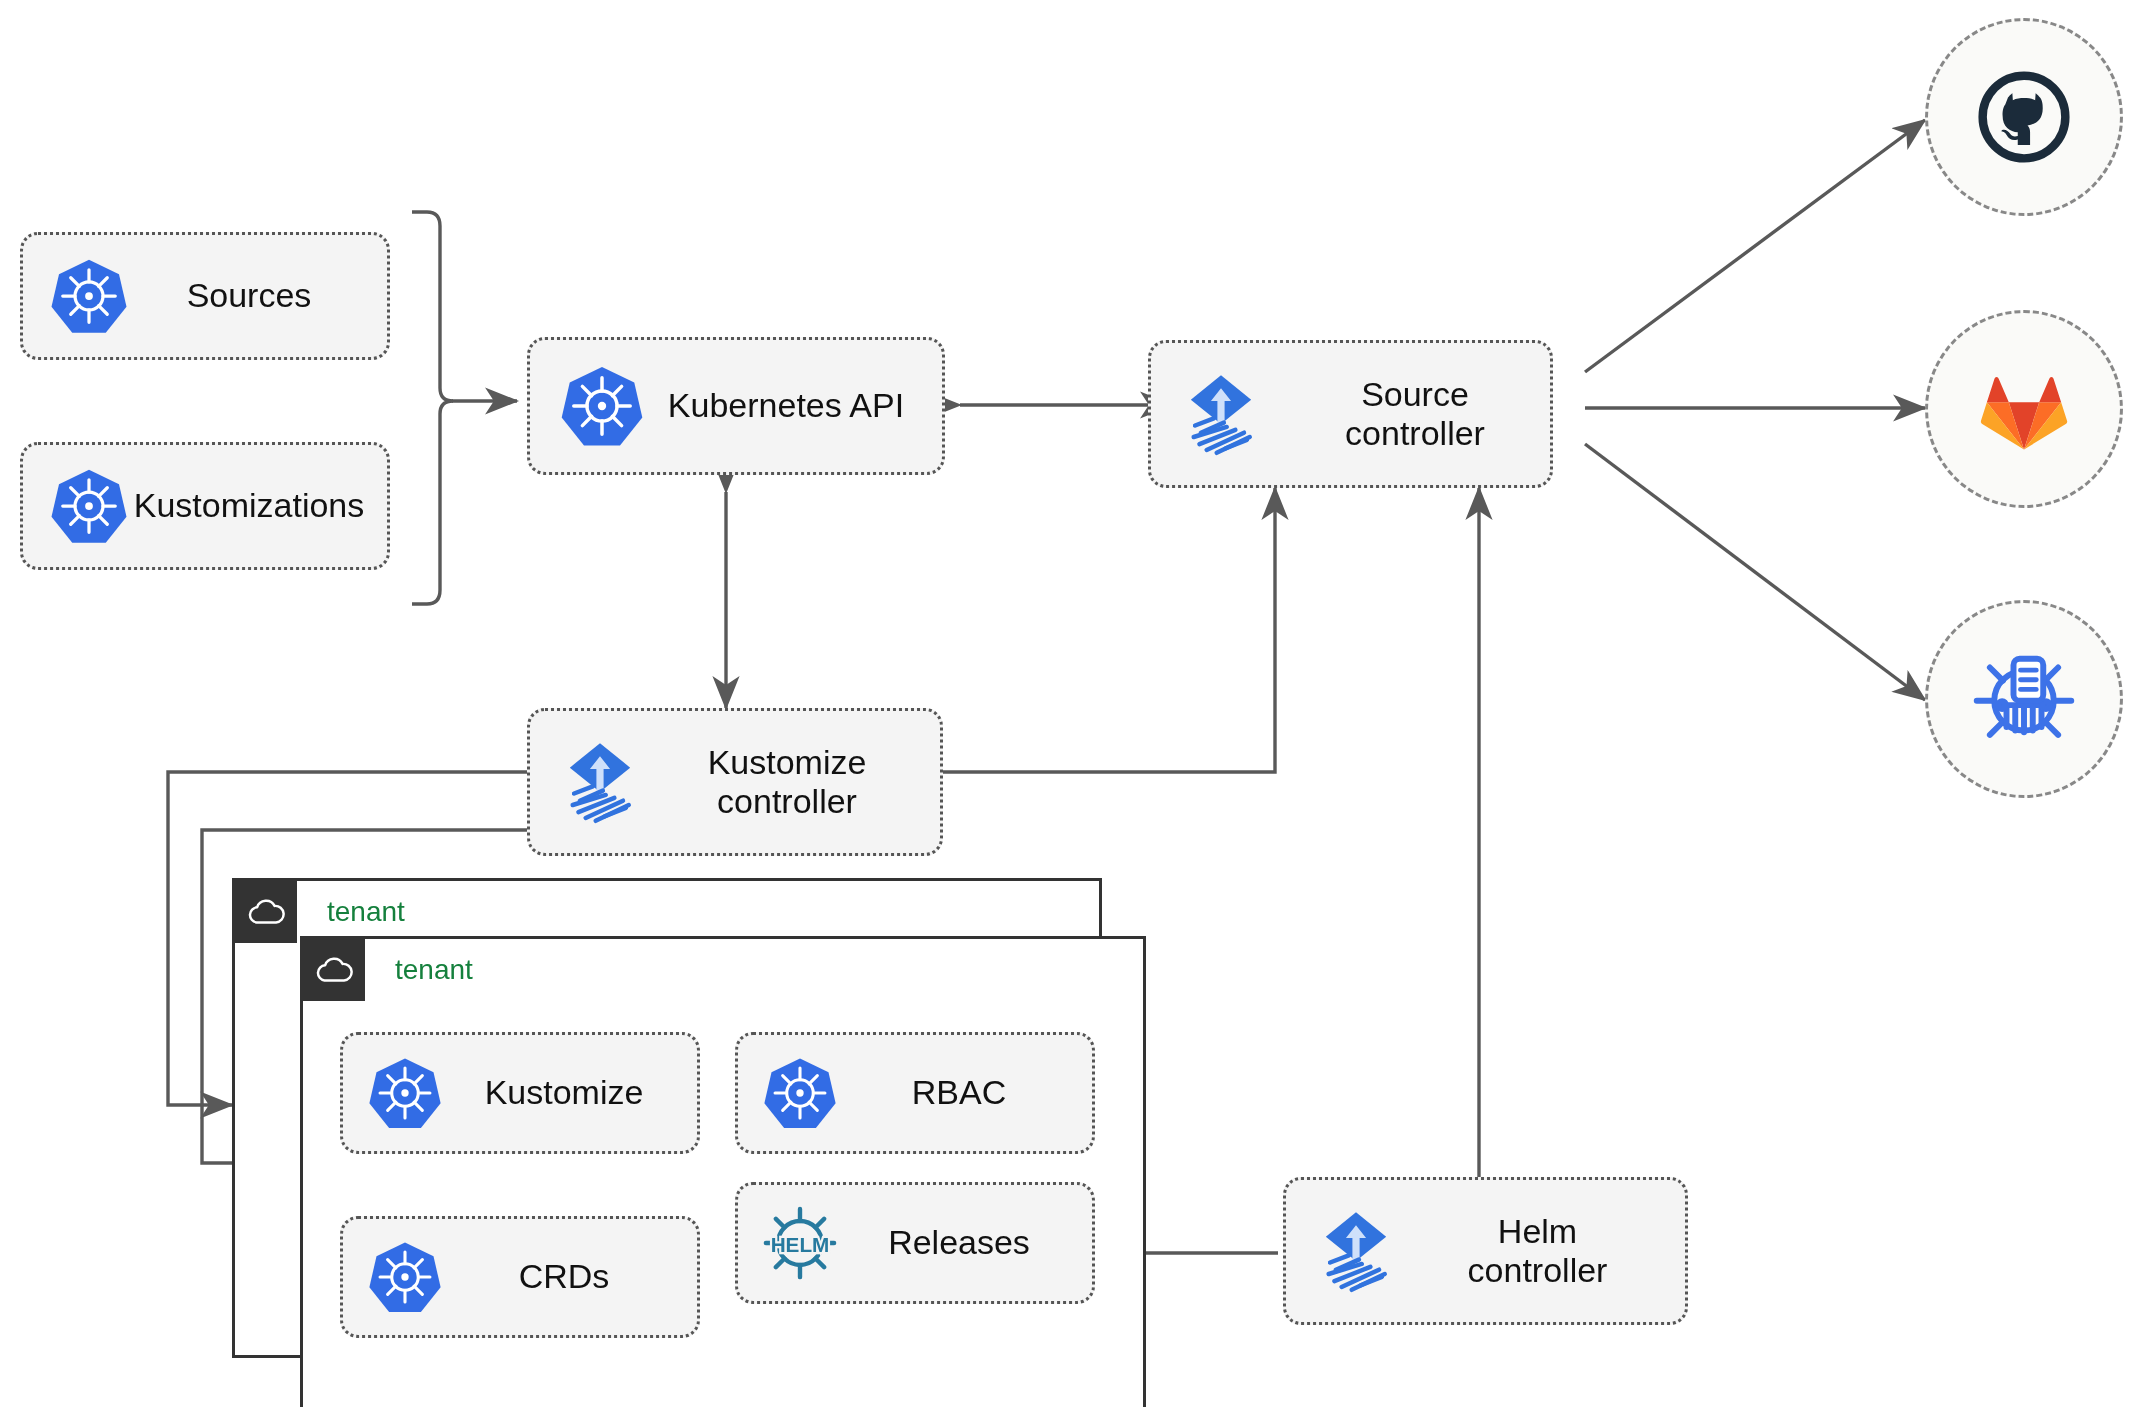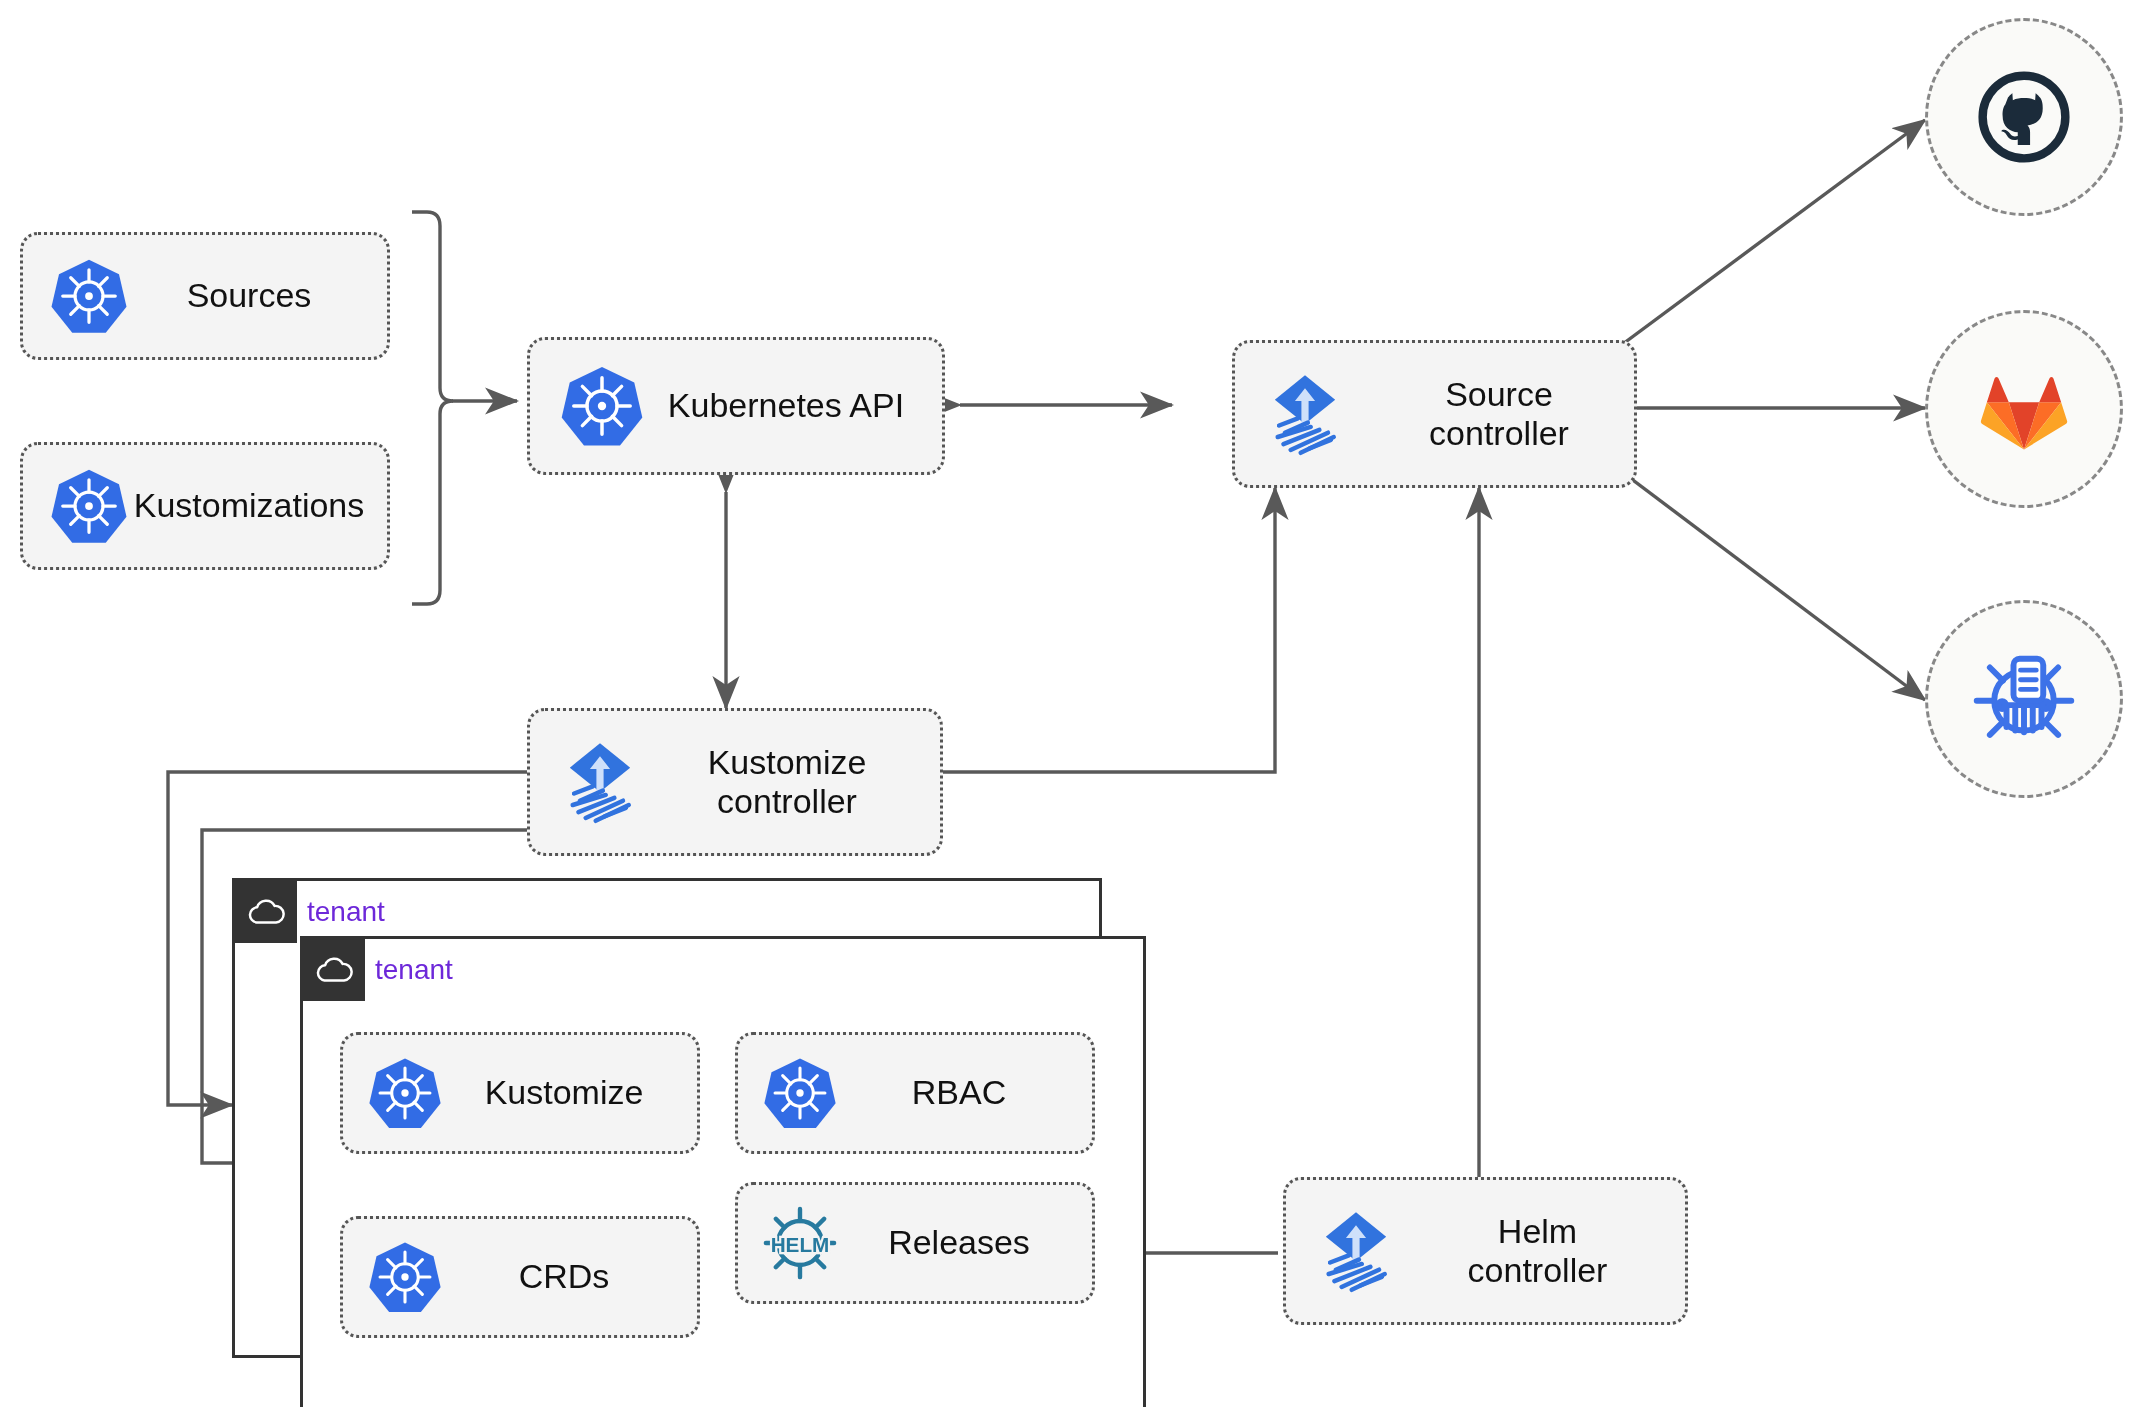--- a/index.html
+++ b/index.html
@@ -11,21 +11,21 @@
   .node{position:absolute;background:#f4f4f4;border:3px dotted #555;border-radius:18px;
         display:flex;align-items:center;box-sizing:border-box;}
   .node .ico{flex:0 0 auto;display:flex;align-items:center;justify-content:center;}
   .node .lbl{flex:1 1 auto;text-align:center;color:#111;line-height:1.15;
              white-space:pre-line;font-size:34px;}
 
   
   .tenant{position:absolute;background:#ffffff;border:3px solid #333;box-sizing:border-box;}
   .tenant .hdr{position:absolute;left:0;top:0;display:flex;align-items:center;}
   .tenant .hdrbox{width:62px;height:62px;background:#333;display:flex;align-items:center;justify-content:center;}
-  .tenant .hdrtxt{margin-left:10px;font-size:28px;color:#6d28d9;}
+  .tenant .hdrtxt{margin-left:30px;font-size:28px;color:#15803d;}
 
   
   .circ{position:absolute;border:3px dashed #888;border-radius:50%;
         background:#fafaf8;display:flex;align-items:center;justify-content:center;box-sizing:border-box;}
 </style>
 </head>
 <body>
 
 <div id="stage">
 
@@ -128,21 +128,21 @@
           <path d="M32 11 L32 20.8 M32 43.2 L32 53 M11 32 L20.8 32 M43.2 32 L53 32
                    M17.4 17.4 L24.3 24.3 M39.7 39.7 L46.6 46.6
                    M46.6 17.4 L39.7 24.3 M24.3 39.7 L17.4 46.6"></path>
         </g>
         <circle cx="32" cy="32" r="3.1" fill="#fff"></circle>
       </svg>
     </div>
     <div class="lbl">Kubernetes API</div>
   </div>
 
-  <div class="node" style="left:1232px;top:340px;width:405px;height:148px;padding:0 18px;gap:25px;">
+  <div class="node" style="left:1148px;top:340px;width:405px;height:148px;padding:0 18px;gap:25px;">
     <div class="ico" style="width:104px;">
       <svg width="92" height="92" viewBox="0 0 64 64" aria-hidden="true">
         <path d="M32 5 L53 22 L32 39 L11 22 Z" fill="#3173DE"></path>
         <path d="M32 14 L39 23 L34.5 23 L34.5 38 L29.5 38 L29.5 23 L25 23 Z" fill="#CFE0FA"></path>
         <g stroke="#3173DE" stroke-width="3.1" stroke-linecap="round" fill="none">
           <path d="M14 40 L27 35"></path>
             <path d="M18 45 L34 38"></path>
             <path d="M13 48 L36 41"></path>
           <path d="M17 53 L42 43"></path>
             <path d="M22 57 L48 45"></path>

